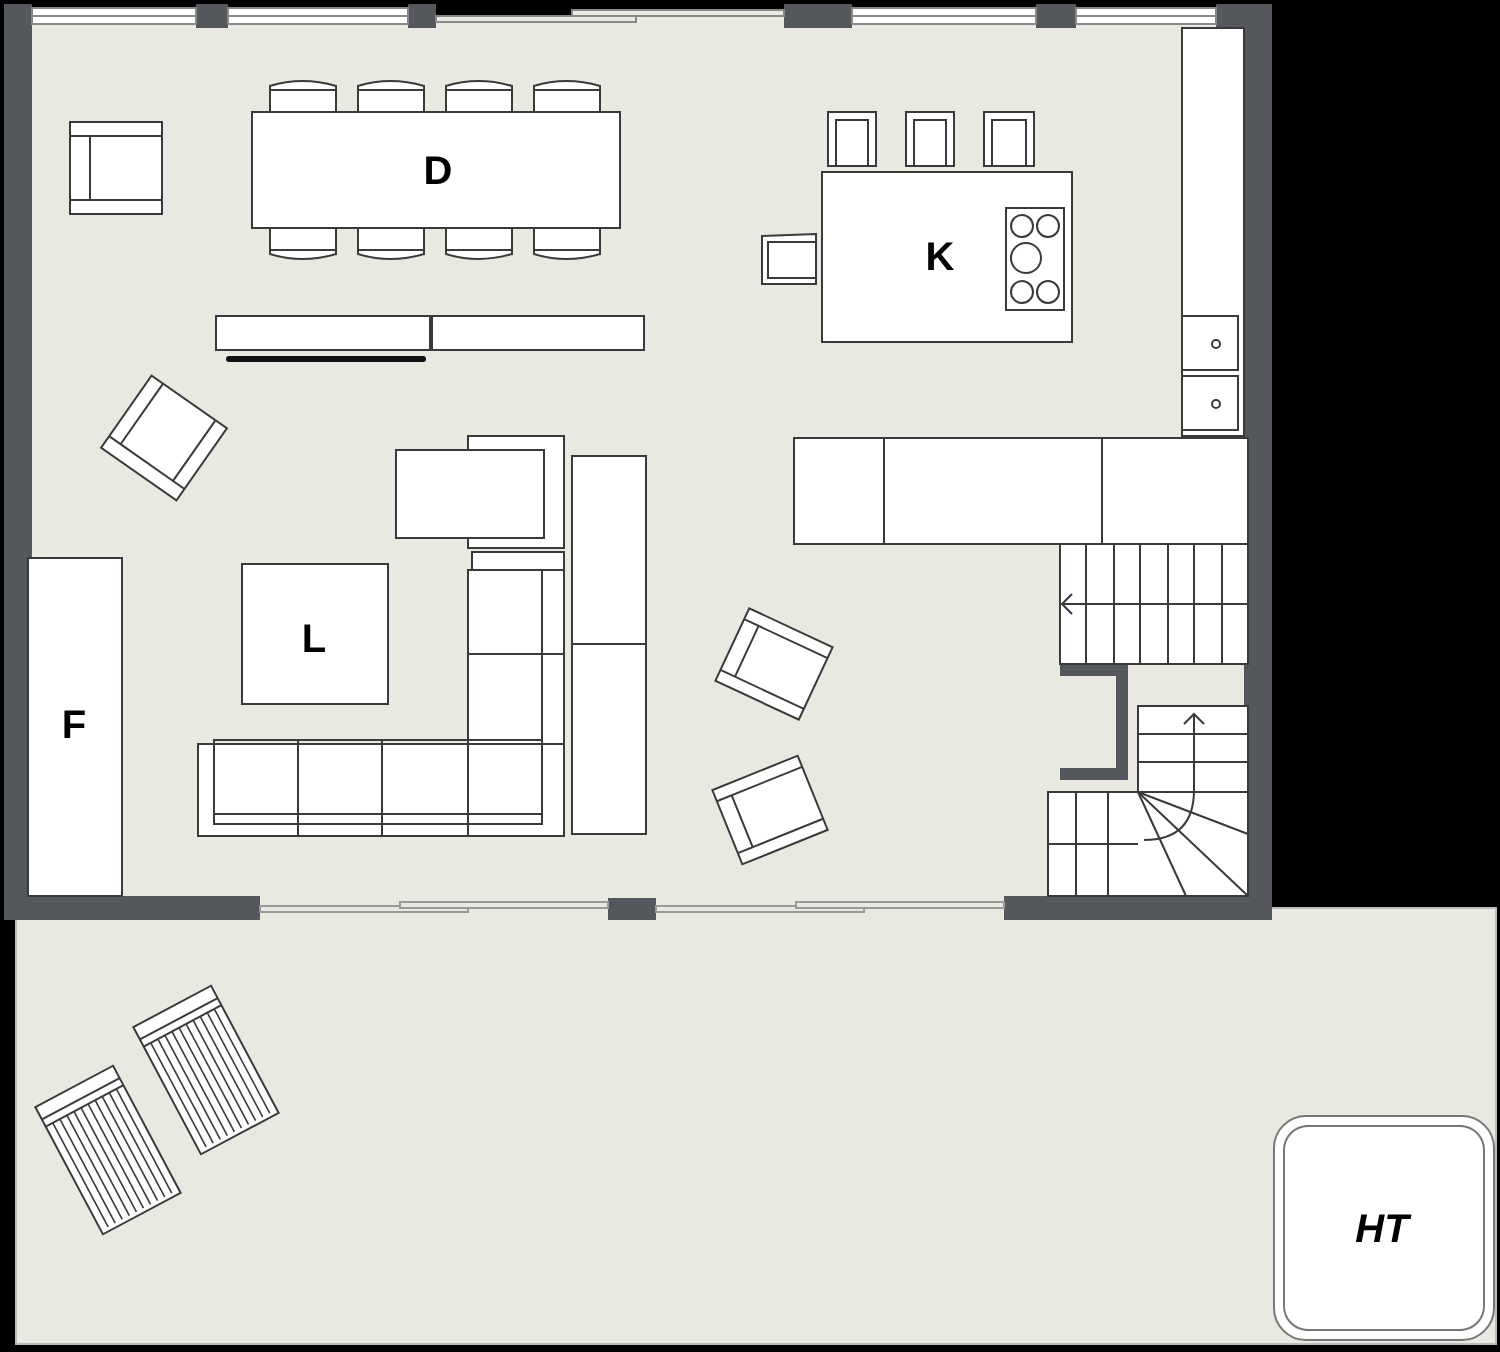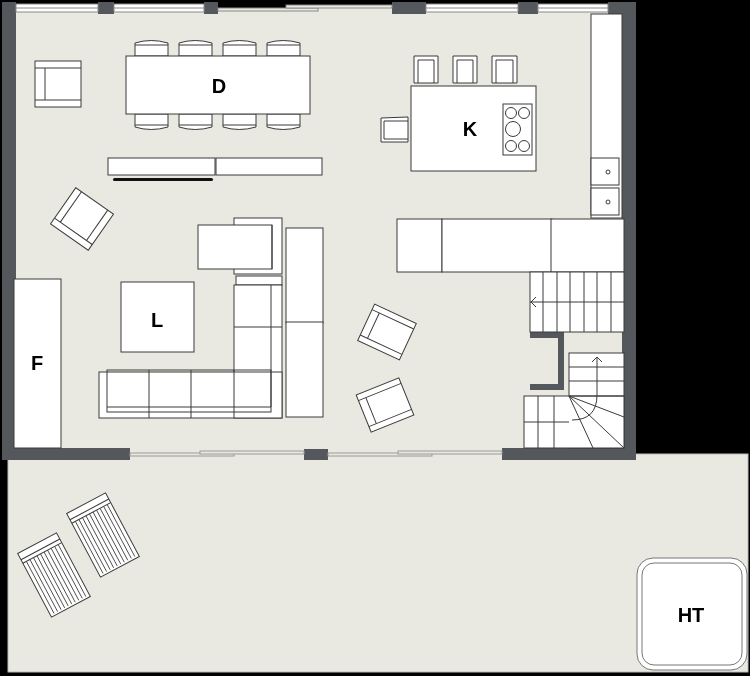--- a/index.html
+++ b/index.html
@@ -235,13 +235,13 @@
       <rect x="637" y="558" width="110" height="112" rx="16" stroke="#777"></rect>
       <rect x="642" y="563" width="100" height="102" rx="12" stroke="#777"></rect>
     </g>
   </g>
 </svg>
 
 <div class="lbl" style="left:219px;top:86px;">D</div>
 <div class="lbl" style="left:470px;top:129px;">K</div>
 <div class="lbl" style="left:157px;top:320px;">L</div>
 <div class="lbl" style="left:37px;top:363px;">F</div>
-<div class="lbl" style="left:691px;top:615px;">HT</div>
+<div class="lbl" style="left:691px;top:615px;font-style:italic;">HT</div>
 
 </body></html>

